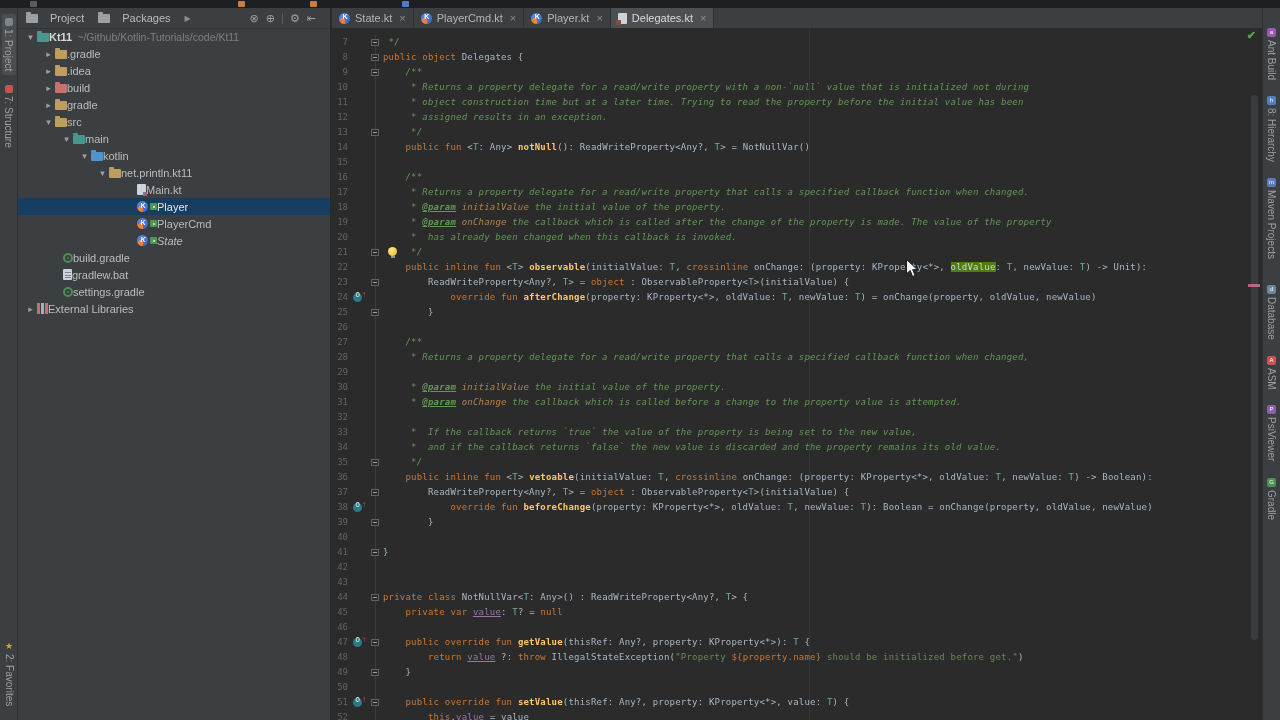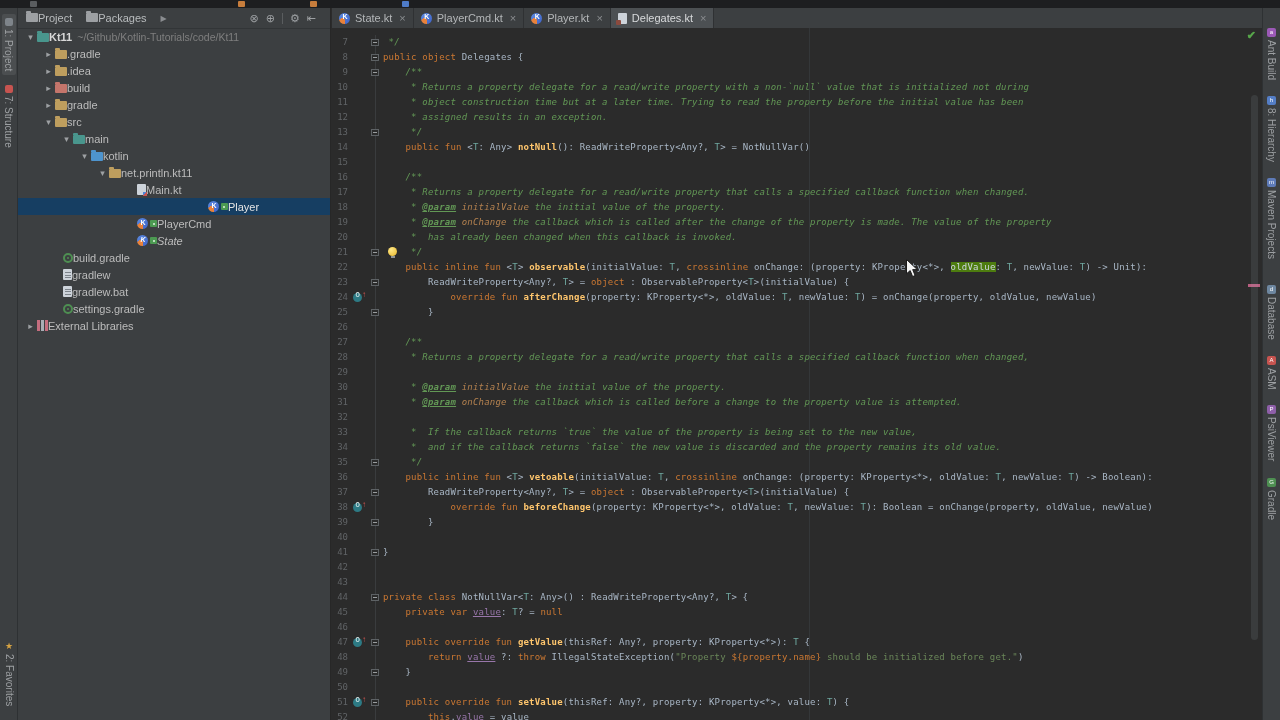--- a/index.html
+++ b/index.html
@@ -19,21 +19,21 @@
   .lb-item.active{background:#4B4E50;border-radius:2px}
   .lb-bottom{position:absolute;bottom:4px;left:0;width:18px}
   .mini-ic{width:8px;height:8px;border-radius:2px;display:inline-block;flex:0 0 auto}
   .star{color:#D6A343;font-size:9px}
 
   
   #project-panel{position:absolute;left:18px;top:8px;width:313px;height:712px;background:#3C3F41;
                  border-right:1px solid #272727;box-sizing:border-box}
   #project-header{height:20px;display:flex;align-items:center;font-size:11px;color:#B9BCBE;
                   border-bottom:1px solid #323537;padding-left:8px;position:relative}
-  .ph-tab{display:flex;align-items:flex-start;gap:0;margin-right:14px}
+  .ph-tab{display:flex;align-items:center;gap:12px;margin-right:14px}
   .ph-arrow{color:#8A8D90;font-size:8px;margin-right:8px}
   .ph-icons{position:absolute;right:14px;top:0;height:20px;display:flex;align-items:center;gap:7px;
             color:#9DA0A3;font-size:11px}
   .ph-icons .sep{width:1px;height:11px;background:#5A5D5F}
   #project-tree{position:absolute;top:20px;left:0;right:0;bottom:0;overflow:hidden}
   .tree-row{height:17px;display:flex;align-items:center;white-space:nowrap;color:#BCBCBC;font-size:11px}
   .tree-row.selected{background:#163E62;color:#E4E4E4}
   .tr-arrow{width:13px;flex:0 0 auto;color:#9DA0A3;font-size:9px;text-align:center}
   .tr-label{}
   .tr-path{color:#7F7F7F;margin-left:5px;font-size:10.5px}
@@ -206,21 +206,21 @@
         <div class="tree-row" style="padding-left: 78px;">
           <span class="tr-arrow">▾</span>
           <span class="folder f-tan"></span>
           <span class="tr-label">net.println.kt11</span>
         </div>
         <div class="tree-row" style="padding-left: 113px;">
           <span class="gap6"></span>
           <span class="icn-page kt"></span>
           <span class="tr-label">Main.kt</span>
         </div>
-        <div class="tree-row selected" style="padding-left: 113px; justify-content: center;">
+        <div class="tree-row selected" style="padding-left: 113px;">
           <span class="gap6"></span>
           <span class="icn-kt"></span>
           <span class="icn-badge"></span>
           <span class="tr-label">Player</span>
         </div>
         <div class="tree-row" style="padding-left: 113px;">
           <span class="gap6"></span>
           <span class="icn-kt"></span>
           <span class="icn-badge"></span>
           <span class="tr-label">PlayerCmd</span>
@@ -228,25 +228,20 @@
         <div class="tree-row" style="padding-left: 113px; font-style: italic;">
           <span class="gap6"></span>
           <span class="icn-kt"></span>
           <span class="icn-badge"></span>
           <span class="tr-label">State</span>
         </div>
         <div class="tree-row" style="padding-left: 39px;">
           <span class="gap6"></span>
           <span class="icn-gradle"></span>
           <span class="tr-label">build.gradle</span>
-        </div>
-        <div class="tree-row" style="padding-left: 39px;">
-          <span class="gap6"></span>
-          <span class="icn-page txt"></span>
-          <span class="tr-label">gradlew</span>
         </div>
         <div class="tree-row" style="padding-left: 39px;">
           <span class="gap6"></span>
           <span class="icn-page txt"></span>
           <span class="tr-label">gradlew.bat</span>
         </div>
         <div class="tree-row" style="padding-left: 39px;">
           <span class="gap6"></span>
           <span class="icn-gradle"></span>
           <span class="tr-label">settings.gradle</span>

